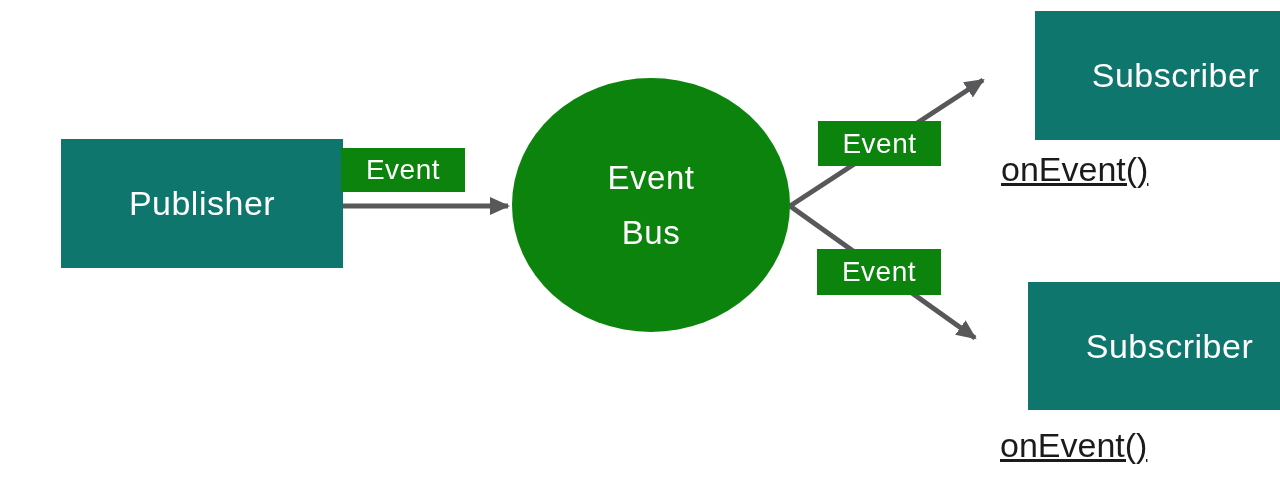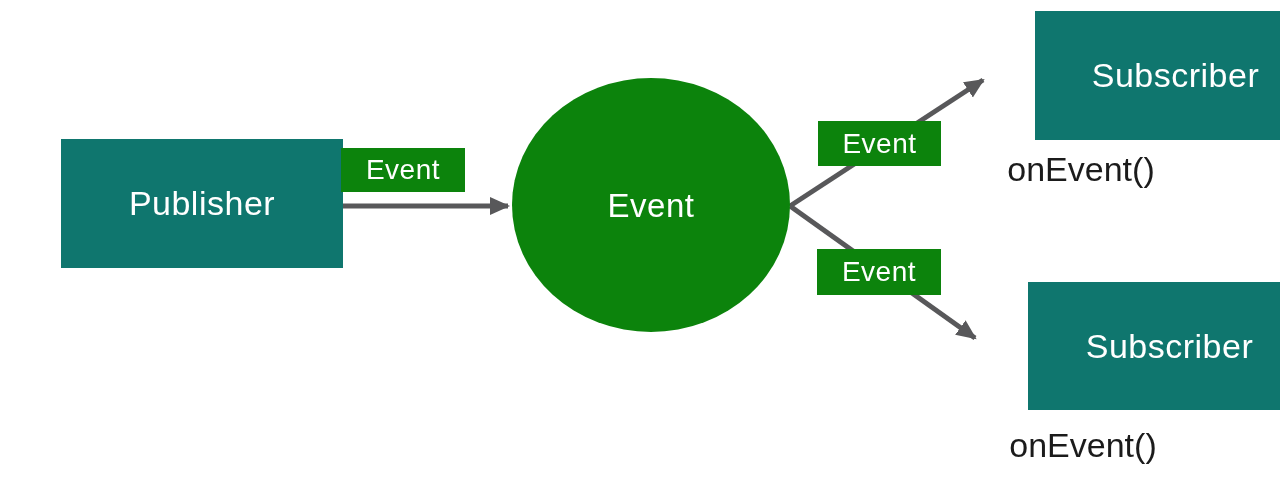--- a/index.html
+++ b/index.html
@@ -50,21 +50,21 @@
     z-index: 2;
     font-size: 33px;
     line-height: 55px;
     letter-spacing: 0.5px;
   }
   .blacklabel {
     position: absolute;
     color: #1b1b1b;
     z-index: 2;
     font-size: 36px;
-    text-align: center;
+    text-decoration: underline;
   }
   .publisher        { left: 13px;   top: 139px; width: 282px; height: 129px; }
   .subscriber-top   { left: 987px;  top: 11px;  width: 281px; height: 129px; }
   .subscriber-bottom{ left: 980px;  top: 282px; width: 283px; height: 128px; }
   .badge-publisher  { left: 341px;  top: 148px; width: 124px; height: 44px; }
   .badge-top        { left: 818px;  top: 121px; width: 123px; height: 45px; }
   .badge-bottom     { left: 817px;  top: 249px; width: 124px; height: 46px; }
   .post-label       { left: 352px;  top: 222px; width: 170px; }
   .onevent-top      { left: 1001px; top: 150px; width: 160px; font-size: 34px; }
   .onevent-bottom   { left: 1000px; top: 426px; width: 166px; font-size: 34px; }
@@ -87,20 +87,21 @@
 
   <div class="node publisher">
     <span>Publisher</span>
   </div>
 
   <div class="badge badge-publisher">Event</div>
 
 
   <div class="ellipse">
     <span>Event</span>
+    <span>Bus</span>
   </div>
 
   <div class="badge badge-top">Event</div>
 
   <div class="badge badge-bottom">Event</div>
 
   <div class="node subscriber-top">
     <span>Subscriber</span>
   </div>
 

